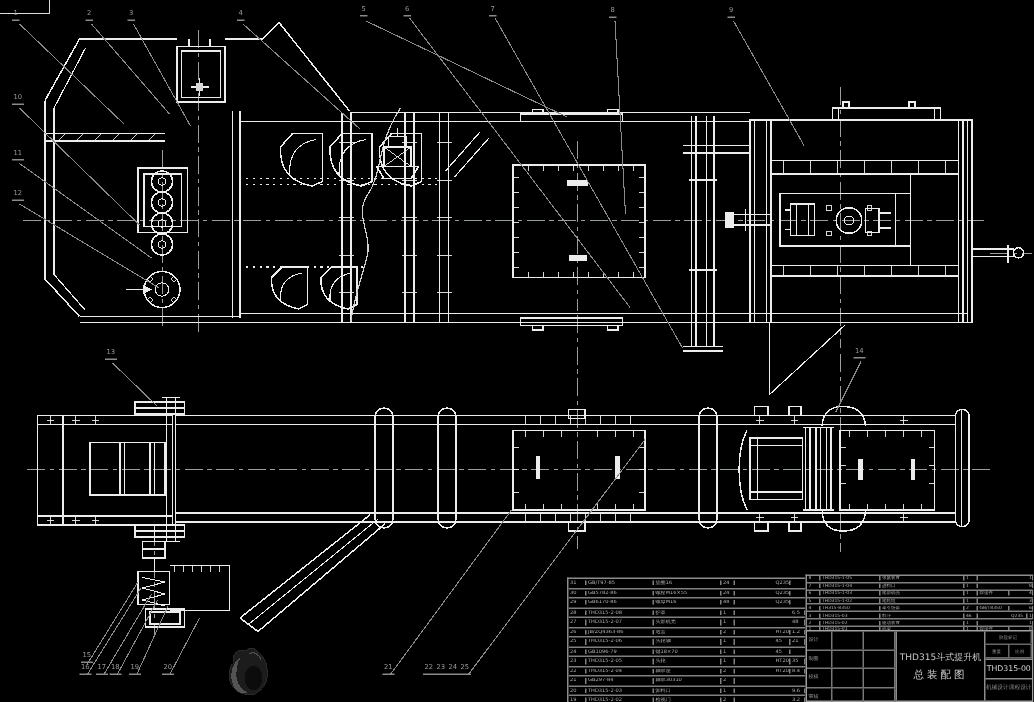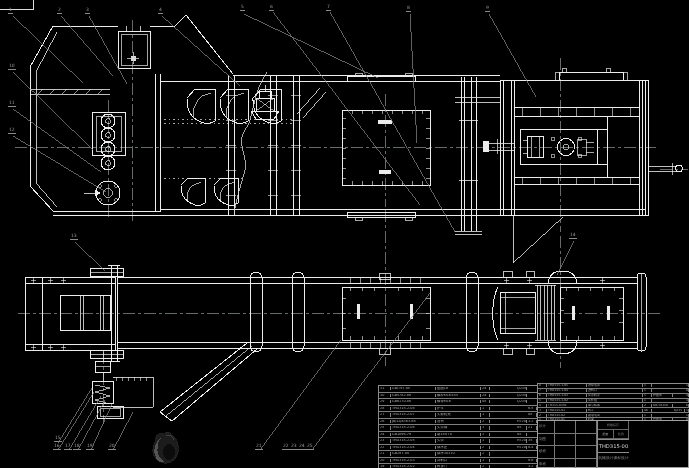--- a/index.html
+++ b/index.html
@@ -565,20 +565,24 @@
           <div class="scell">校核</div>
           <div class="scell"></div>
           <div class="scell"></div>
         </div>
         <div class="srow">
           <div class="scell">审核</div>
           <div class="scell"></div>
           <div class="scell"></div>
         </div>
       </div>
+  <div id="name-cell">
+    <div id="product-line1">THD315斗式提升机</div>
+    <div id="product-line2">总装配图</div>
+  </div>
   <div id="num-cell">
     <div id="mini-grid">
       <div class="mrow">
         <div class="mcell">阶段标记</div>
       </div>
       <div class="mrow">
         <div class="mcell">重量</div>
         <div class="mcell">比例</div>
       </div>
     </div>

